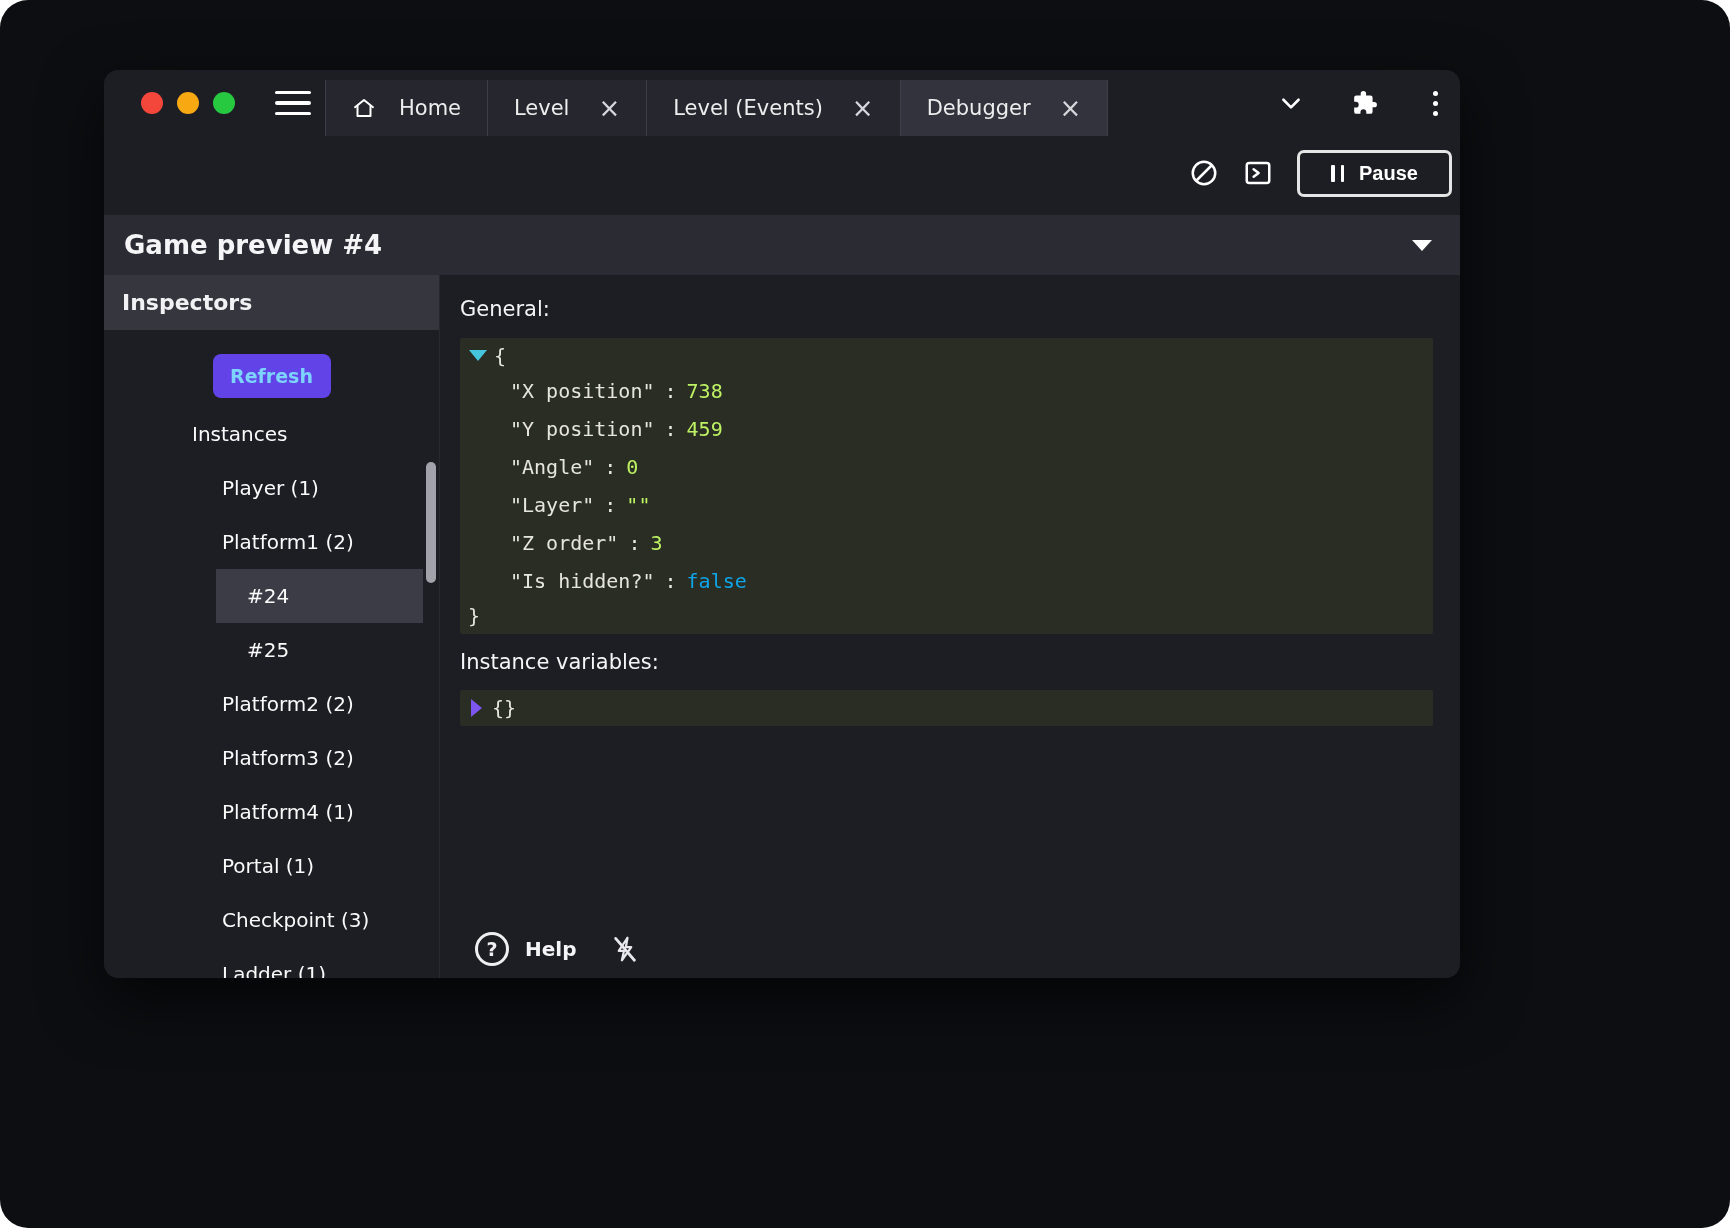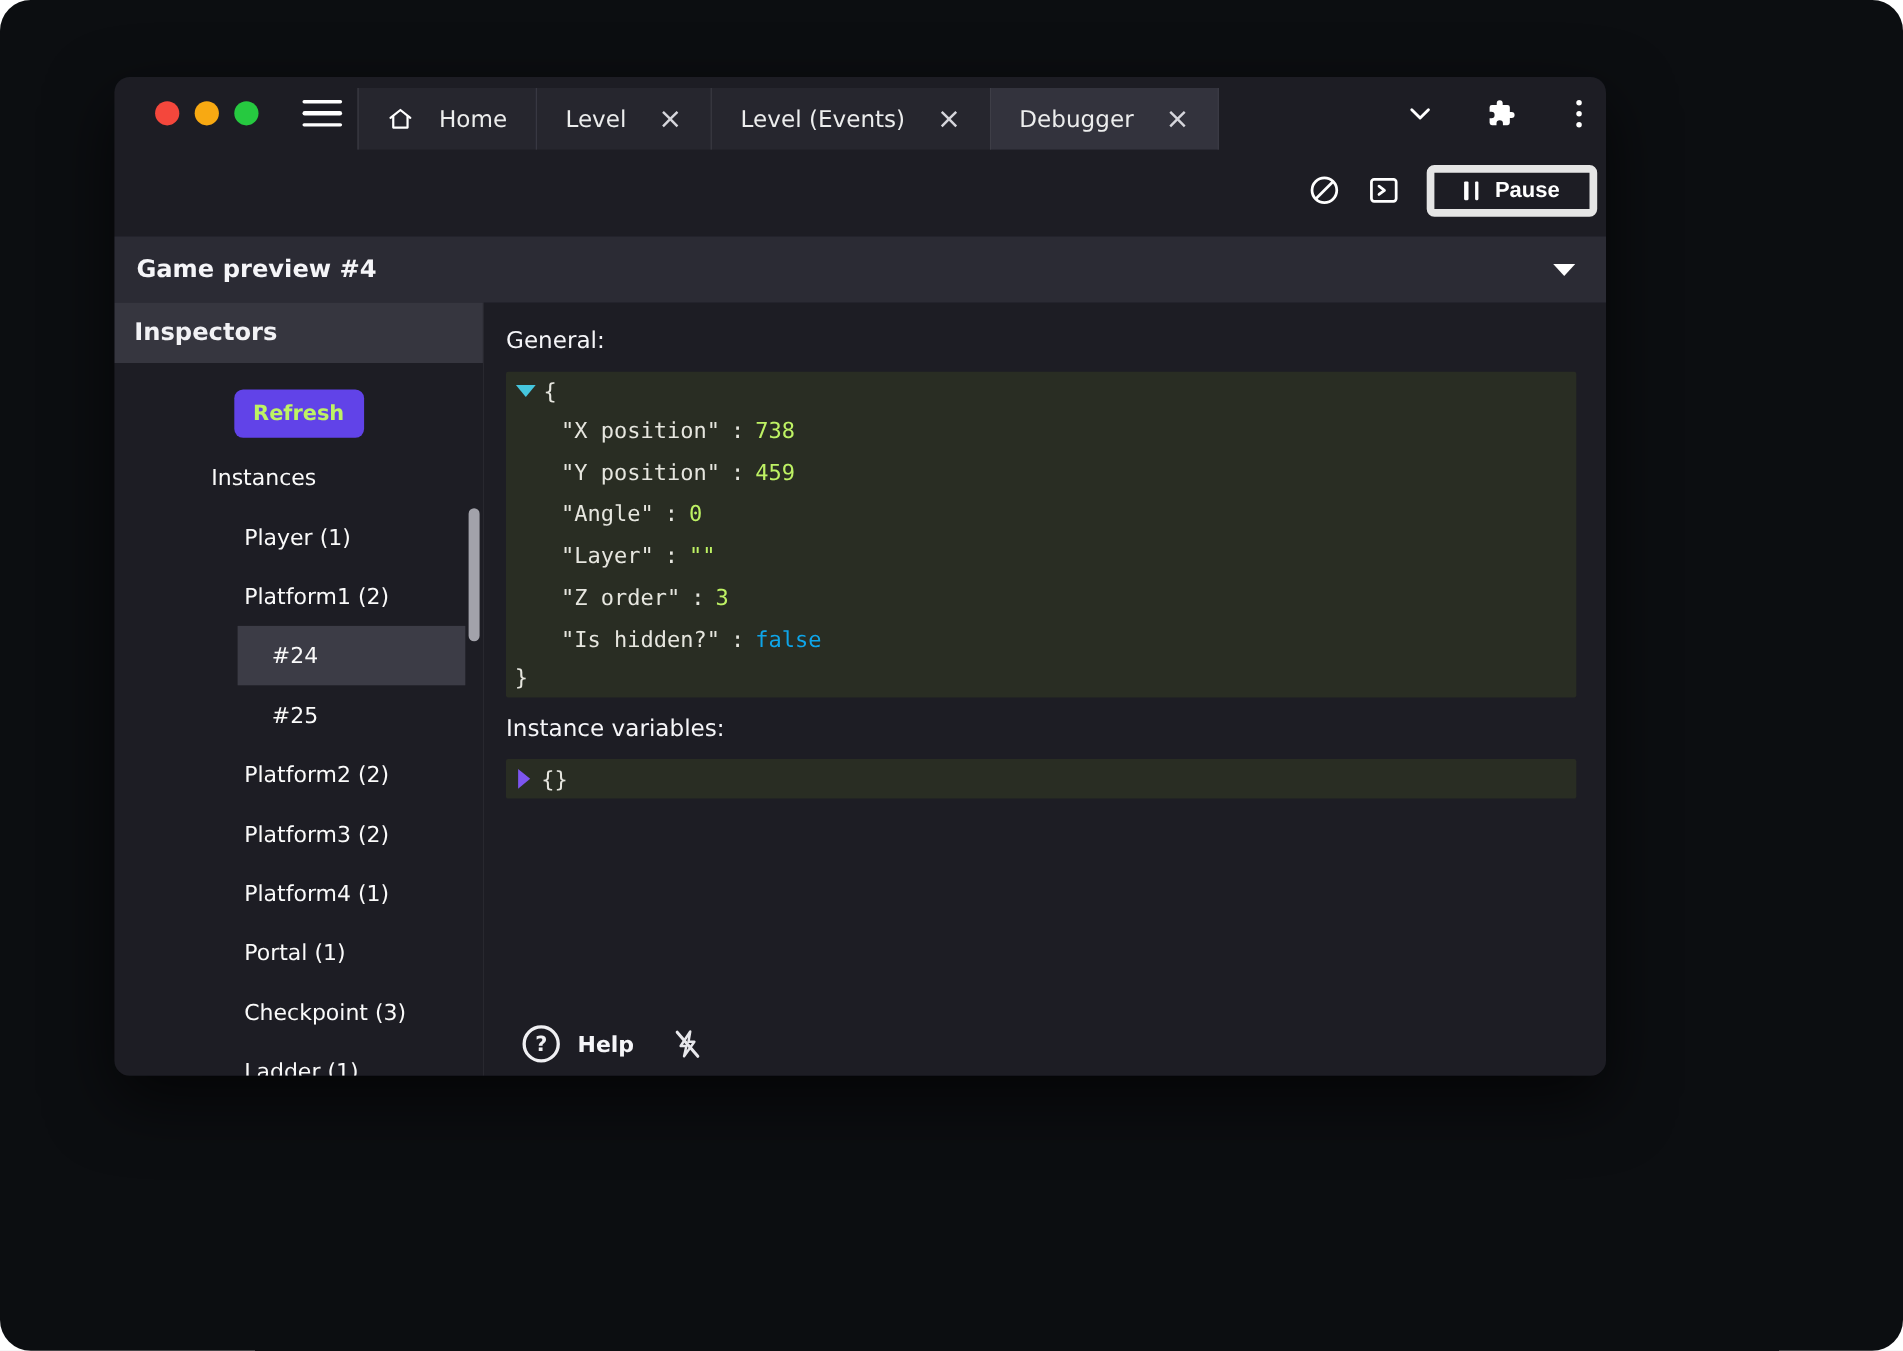--- a/index.html
+++ b/index.html
@@ -29,44 +29,44 @@
 
   .titlebar-right { position:absolute; right:0; top:0; height:66px; display:flex;
                     align-items:center; gap:48px; padding-right:16px; }
   .tb-icon { display:flex; align-items:center; justify-content:center; cursor:pointer; }
   .kebab { display:flex; flex-direction:column; gap:5px; width:18px; align-items:center; }
   .kebab i { width:5px; height:5px; border-radius:50%; background:#fff; display:block; }
 
   
   .toolbar { height:74px; display:flex; align-items:center; justify-content:flex-end;
              gap:24px; padding-right:8px; }
-  .pause-btn { width:155px; height:47px; border:7px solid #e5e5e5; border-radius:7px;
+  .pause-btn { width:155px; height:47px; border:3px solid #e5e5e5; border-radius:7px;
                background:transparent; display:flex; align-items:center; justify-content:center;
                gap:15px; color:#fff; font-weight:bold; font-size:20px; cursor:pointer; }
   .pause-bars { display:flex; gap:6px; }
   .pause-bars i { display:block; width:3.5px; height:17px; background:#fff; border-radius:1px; }
 
   
   .preview-bar { margin-top:5px; height:60px; background:#2b2b34; display:flex;
                  align-items:center; padding:0 28px 0 20px; }
-  .preview-title { font-size:22px; font-weight:600; color:#f5f5f8; }
+  .preview-title { font-size:26px; font-weight:600; color:#f5f5f8; }
   .preview-chevron { margin-left:auto; width:0; height:0; cursor:pointer;
                      border-left:10px solid transparent; border-right:10px solid transparent;
                      border-top:11px solid #ffffff; }
 
   
   .content { display:flex; height:703px;border-radius:28px; }
 
   .sidebar { width:336px; flex:none; display:flex; flex-direction:column;
              border-right:1px solid rgba(255,255,255,.05); position:relative; }
   .sidebar-header { height:55px; background:#36363f; display:flex; align-items:center;
                     padding-left:18px; font-size:22px; font-weight:600; }
   .sidebar-body { flex:1; position:relative; overflow:hidden; }
   .refresh-btn { display:block; margin:24px auto 0; width:118px; height:44px; border:none;
-                 background:#6143e8; border-radius:8px; color:#bef264; font-weight:bold;
+                 background:#6143e8; border-radius:8px; color:#7dd3fc; font-weight:bold;
                  font-size:19px; cursor:pointer; font-family:inherit; }
   .instances-label { margin:22px 0 0 88px; font-size:20px; line-height:28px; color:#fafafa; }
   .instance-list { margin:13px 16px 0 112px; }
   .row { height:54px; display:flex; align-items:center; font-size:20px; color:#fafafa;
          padding-left:6px; cursor:pointer; }
   .row.lvl2 { padding-left:31px; }
   .row.selected { background:#3c3c46; }
   .scroll-thumb { position:absolute; right:3px; top:132px; width:10px; height:121px;
                   background:#a2a2aa; border-radius:5px; cursor:grab; }
 

